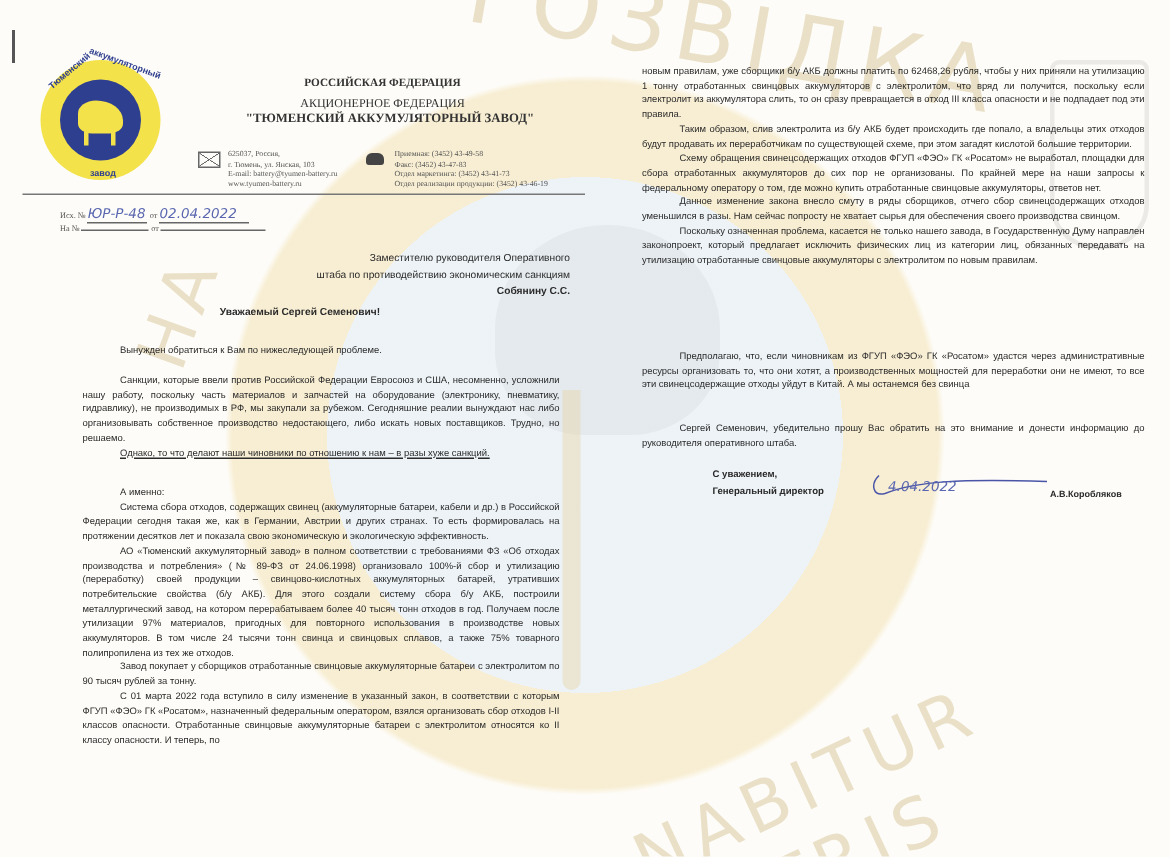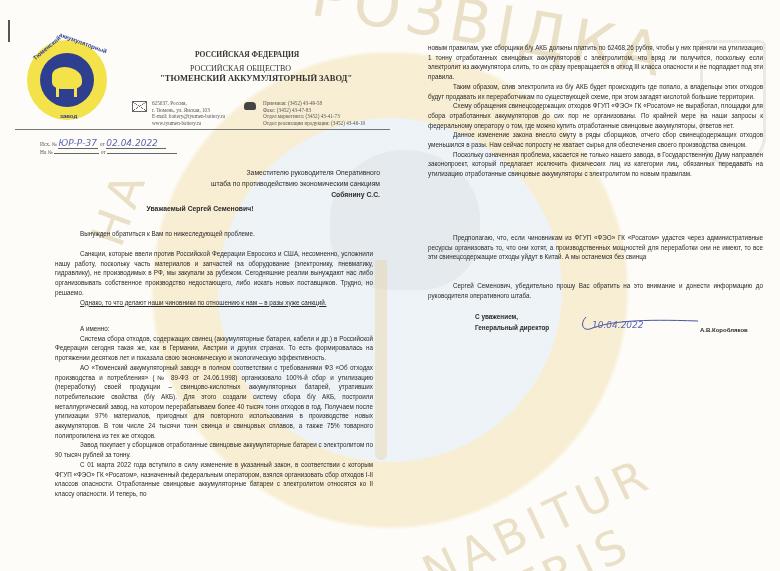--- a/index.html
+++ b/index.html
@@ -22,21 +22,21 @@
   .logo { position:absolute; left:27px; top:40px; width:80px; height:80px; border-radius:50%; background:#f3e24a; display:flex; align-items:center; justify-content:center; }
   .logo-inner { width:54px; height:54px; border-radius:50%; background:#2f3f8f; position:relative; }
   .logo-moose { position:absolute; left:12px; top:14px; width:30px; height:22px; background:#f3e24a; border-radius:40% 60% 30% 30%; }
   .logo-leg1 { position:absolute; left:16px; top:32px; width:3px; height:12px; background:#f3e24a; }
   .logo-leg2 { position:absolute; left:34px; top:32px; width:3px; height:12px; background:#f3e24a; }
   .logo-ring { position:absolute; font-size:6px; font-weight:bold; color:#2f3f8f; }
   .logo-r1 { left:30px; top:45px; transform:rotate(-40deg); }
   .logo-r2 { left:58px; top:40px; transform:rotate(20deg); }
   .logo-r3 { left:60px; top:113px; }
 
-  .hdr { position:absolute; font-family:"Liberation Serif", serif; text-align:left; color:#333; }
+  .hdr { position:absolute; font-family:"Liberation Serif", serif; text-align:center; color:#333; }
   .hdr-country { left:195px; top:50px; font-size:7.5px; font-weight:bold; width:120px; }
   .hdr-type { left:190px; top:64px; font-size:8px; width:130px; }
   .hdr-name { left:160px; top:73px; font-size:8.5px; font-weight:bold; width:200px; }
   .contact { position:absolute; font-family:"Liberation Serif", serif; font-size:5.2px; line-height:6.6px; color:#555; }
   .c-addr { left:152px; top:100px; }
   .c-phone { left:263px; top:100px; }
   .mail-icon { position:absolute; left:132px; top:101px; width:13px; height:9px; border:1px solid #666; }
   .mail-icon:before { content:""; position:absolute; left:0; top:0; width:13px; height:9px; background:linear-gradient(33deg, transparent 48%, #666 49% 52%, transparent 53%), linear-gradient(-33deg, transparent 48%, #666 49% 52%, transparent 53%); }
   .phone-icon { position:absolute; left:244px; top:102px; width:12px; height:8px; background:#444; border-radius:4px 4px 2px 2px; }
   .hr { position:absolute; left:15px; top:129px; width:375px; height:1px; background:#777; }
@@ -84,42 +84,42 @@
       <div class="logo-moose"></div>
       <div class="logo-leg1"></div>
       <div class="logo-leg2"></div>
     </div>
   </div>
   <div class="logo-ring logo-r1">Тюменский</div>
   <div class="logo-ring logo-r2">аккумуляторный</div>
   <div class="logo-ring logo-r3">завод</div>
 
   <div class="hdr hdr-country">РОССИЙСКАЯ ФЕДЕРАЦИЯ</div>
-  <div class="hdr hdr-type">РОССИЙСКАЯ ОБЩЕСТВО</div>
+  <div class="hdr hdr-type">АКЦИОНЕРНОЕ ФЕДЕРАЦИЯ</div>
   <div class="hdr hdr-name">"ТЮМЕНСКИЙ АККУМУЛЯТОРНЫЙ ЗАВОД"</div>
 
   <div class="mail-icon"></div>
   <div class="contact c-addr">
     <div>625037, Россия,</div>
     <div>г. Тюмень, ул. Янская, 103</div>
     <div>E-mail: battery@tyumen-battery.ru</div>
     <div>www.tyumen-battery.ru</div>
   </div>
   <div class="phone-icon"></div>
   <div class="contact c-phone">
     <div>Приемная: (3452) 43-49-58</div>
     <div>Факс: (3452) 43-47-83</div>
     <div>Отдел маркетинга: (3452) 43-41-73</div>
     <div>Отдел реализации продукции: (3452) 43-46-19</div>
   </div>
   <div class="hr"></div>
 
   <div class="ref ref-out">
     <span>Исх. №</span>
-    <span class="ref-line hand" style="width:40px">ЮР-Р-37</span>
+    <span class="ref-line hand" style="width:40px">ЮР-Р-48</span>
     <span>от</span>
     <span class="ref-line hand" style="width:60px">02.04.2022</span>
   </div>
   <div class="ref ref-in">
     <span>На №</span>
     <span class="ref-line" style="width:45px;height:6px"></span>
     <span>от</span>
     <span class="ref-line" style="width:70px;height:6px"></span>
   </div>
 
@@ -162,15 +162,15 @@
     <p>Сергей Семенович, убедительно прошу Вас обратить на это внимание и донести информацию до руководителя оперативного штаба.</p>
   </div>
 
   <div class="sign sign-left">
     <div>С уважением,</div>
     <div>Генеральный директор</div>
   </div>
   <svg class="signature" viewBox="0 0 120 22">
     <path d="M6 4 C0 10, 2 18, 10 16 M10 16 C 30 8, 60 6, 118 8" stroke="#4a55a8" stroke-width="1" fill="none"></path>
   </svg>
-  <div class="sig-date hand">10.04.2022</div>
+  <div class="sig-date hand">4.04.2022</div>
   <div class="sign sign-name">А.В.Коробляков</div>
 </div>
 
 </body></html>

